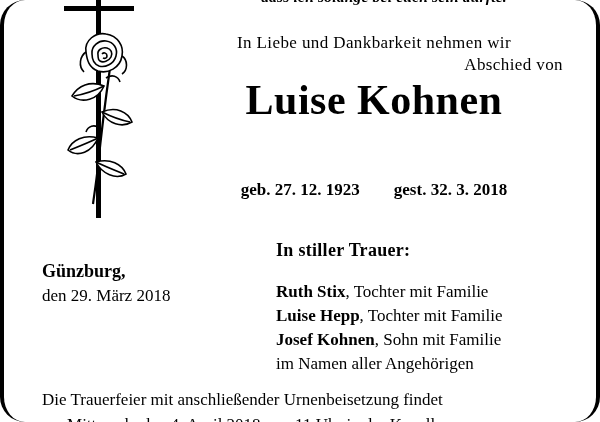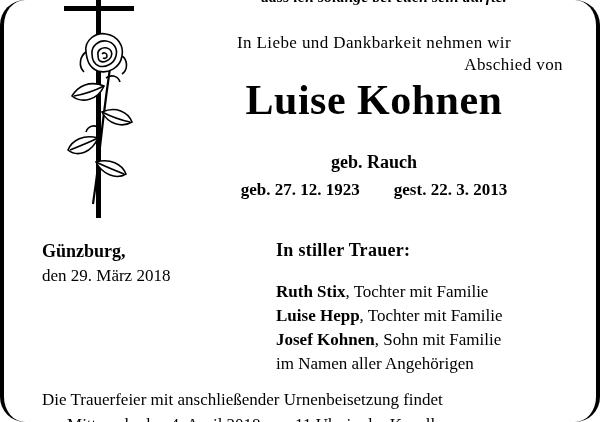--- a/index.html
+++ b/index.html
@@ -107,21 +107,21 @@
   }
   .dates .gap { display: inline-block; width: 34px; }
   .place {
     position: absolute;
     left: 38px;
     top: 238px;
     width: 220px;
     font-size: 17px;
     line-height: 1.45;
   }
-  .place .city { font-weight: bold; font-size: 18px; }
+  .place .city { font-weight: bold; font-size: 18px; margin-top: 20px; }
   .mourners {
     position: absolute;
     left: 272px;
     top: 238px;
     width: 320px;
     font-size: 17px;
     line-height: 1.42;
   }
   .mourners .head {
     font-weight: bold;
@@ -181,24 +181,23 @@
 
   <div class="epitaph">dass ich solange bei euch sein durfte.</div>
 
   <div class="para-liebe">
     <div class="l1">In Liebe und Dankbarkeit nehmen wir</div>
     <div class="l2">Abschied von</div>
   </div>
 
   <div class="name">Luise Kohnen</div>
 
-  <div class="geb">geb. Rauch</div>
 
   <div class="dates">
-    <span>geb. 27. 12. 1923</span><span class="gap"></span><span>gest. 22. 3. 2013</span>
+    <span>geb. 27. 12. 1923</span><span class="gap"></span><span>gest. 32. 3. 2018</span>
   </div>
 
   <div class="place">
     <div class="city">Günzburg,</div>
     <div>den 29. März 2018</div>
   </div>
 
   <div class="mourners">
     <div class="head">In stiller Trauer:</div>
     <div><span class="nm">Ruth Stix</span><span>, Tochter mit Familie</span></div>

